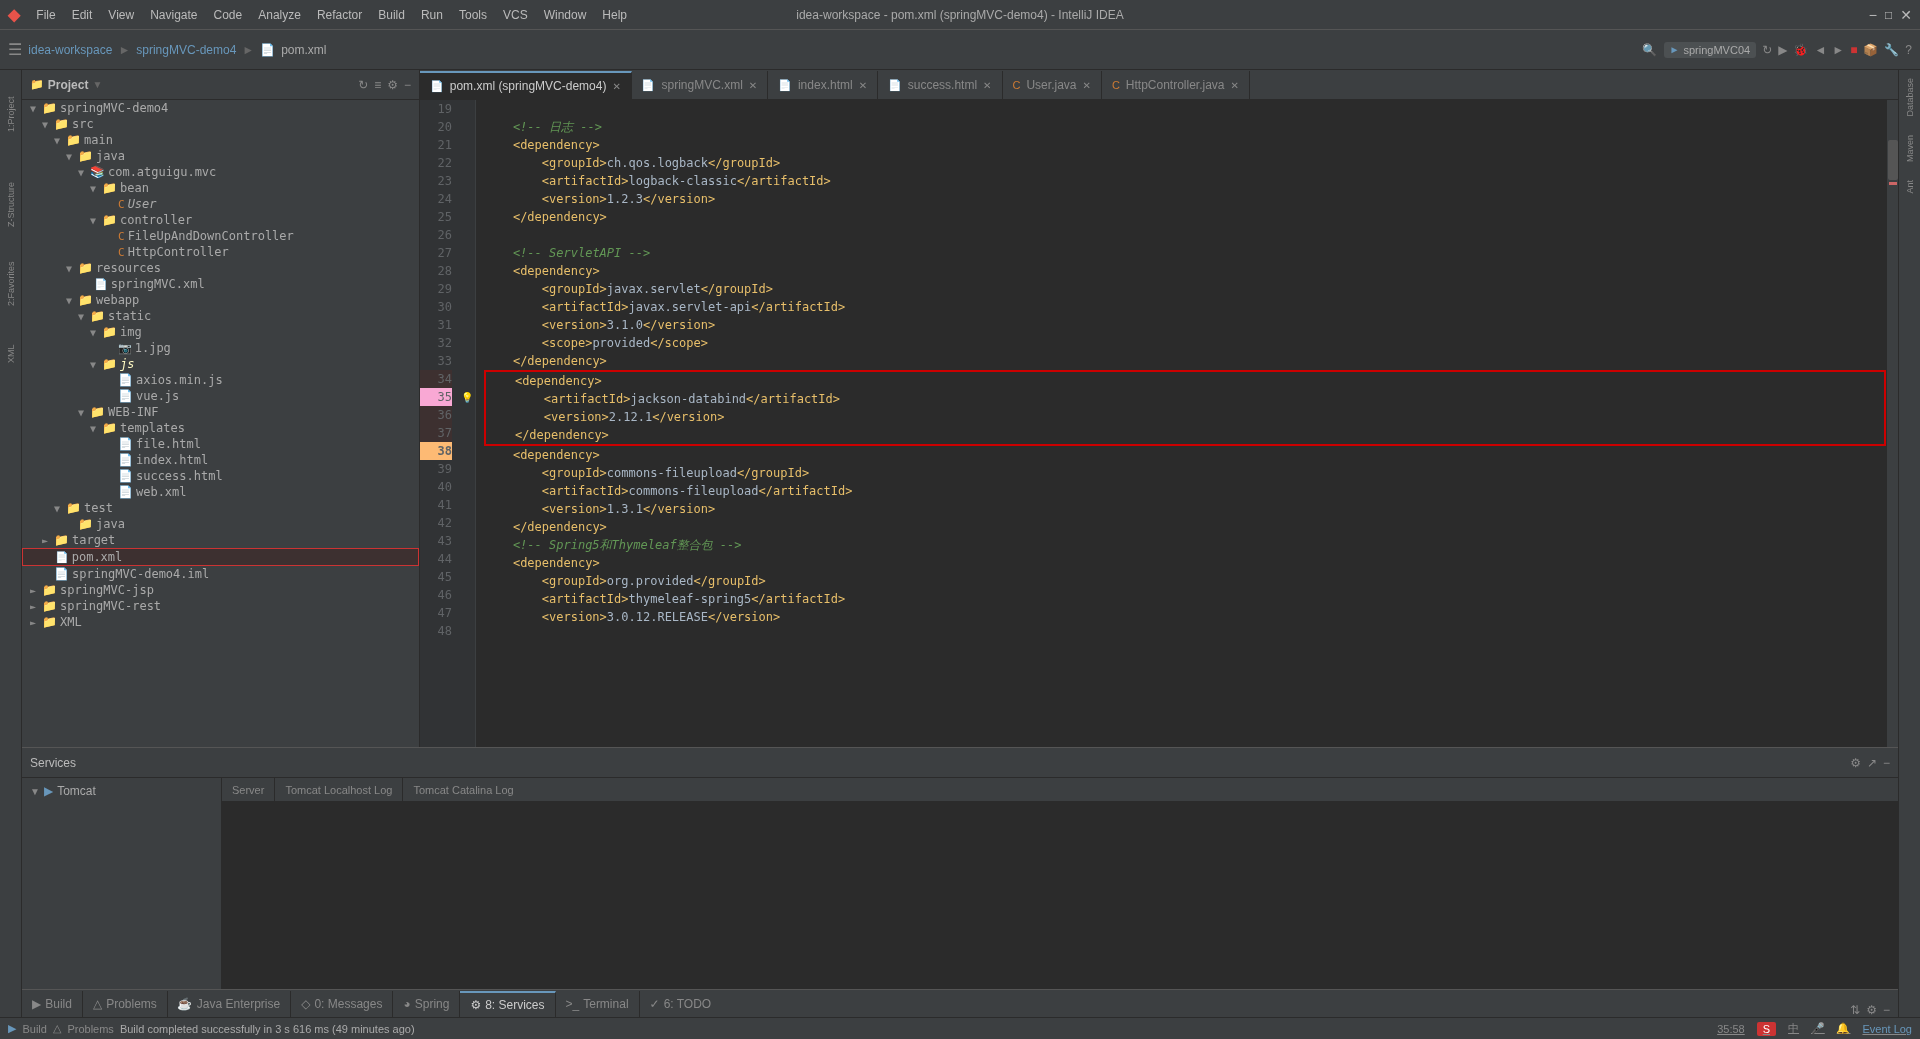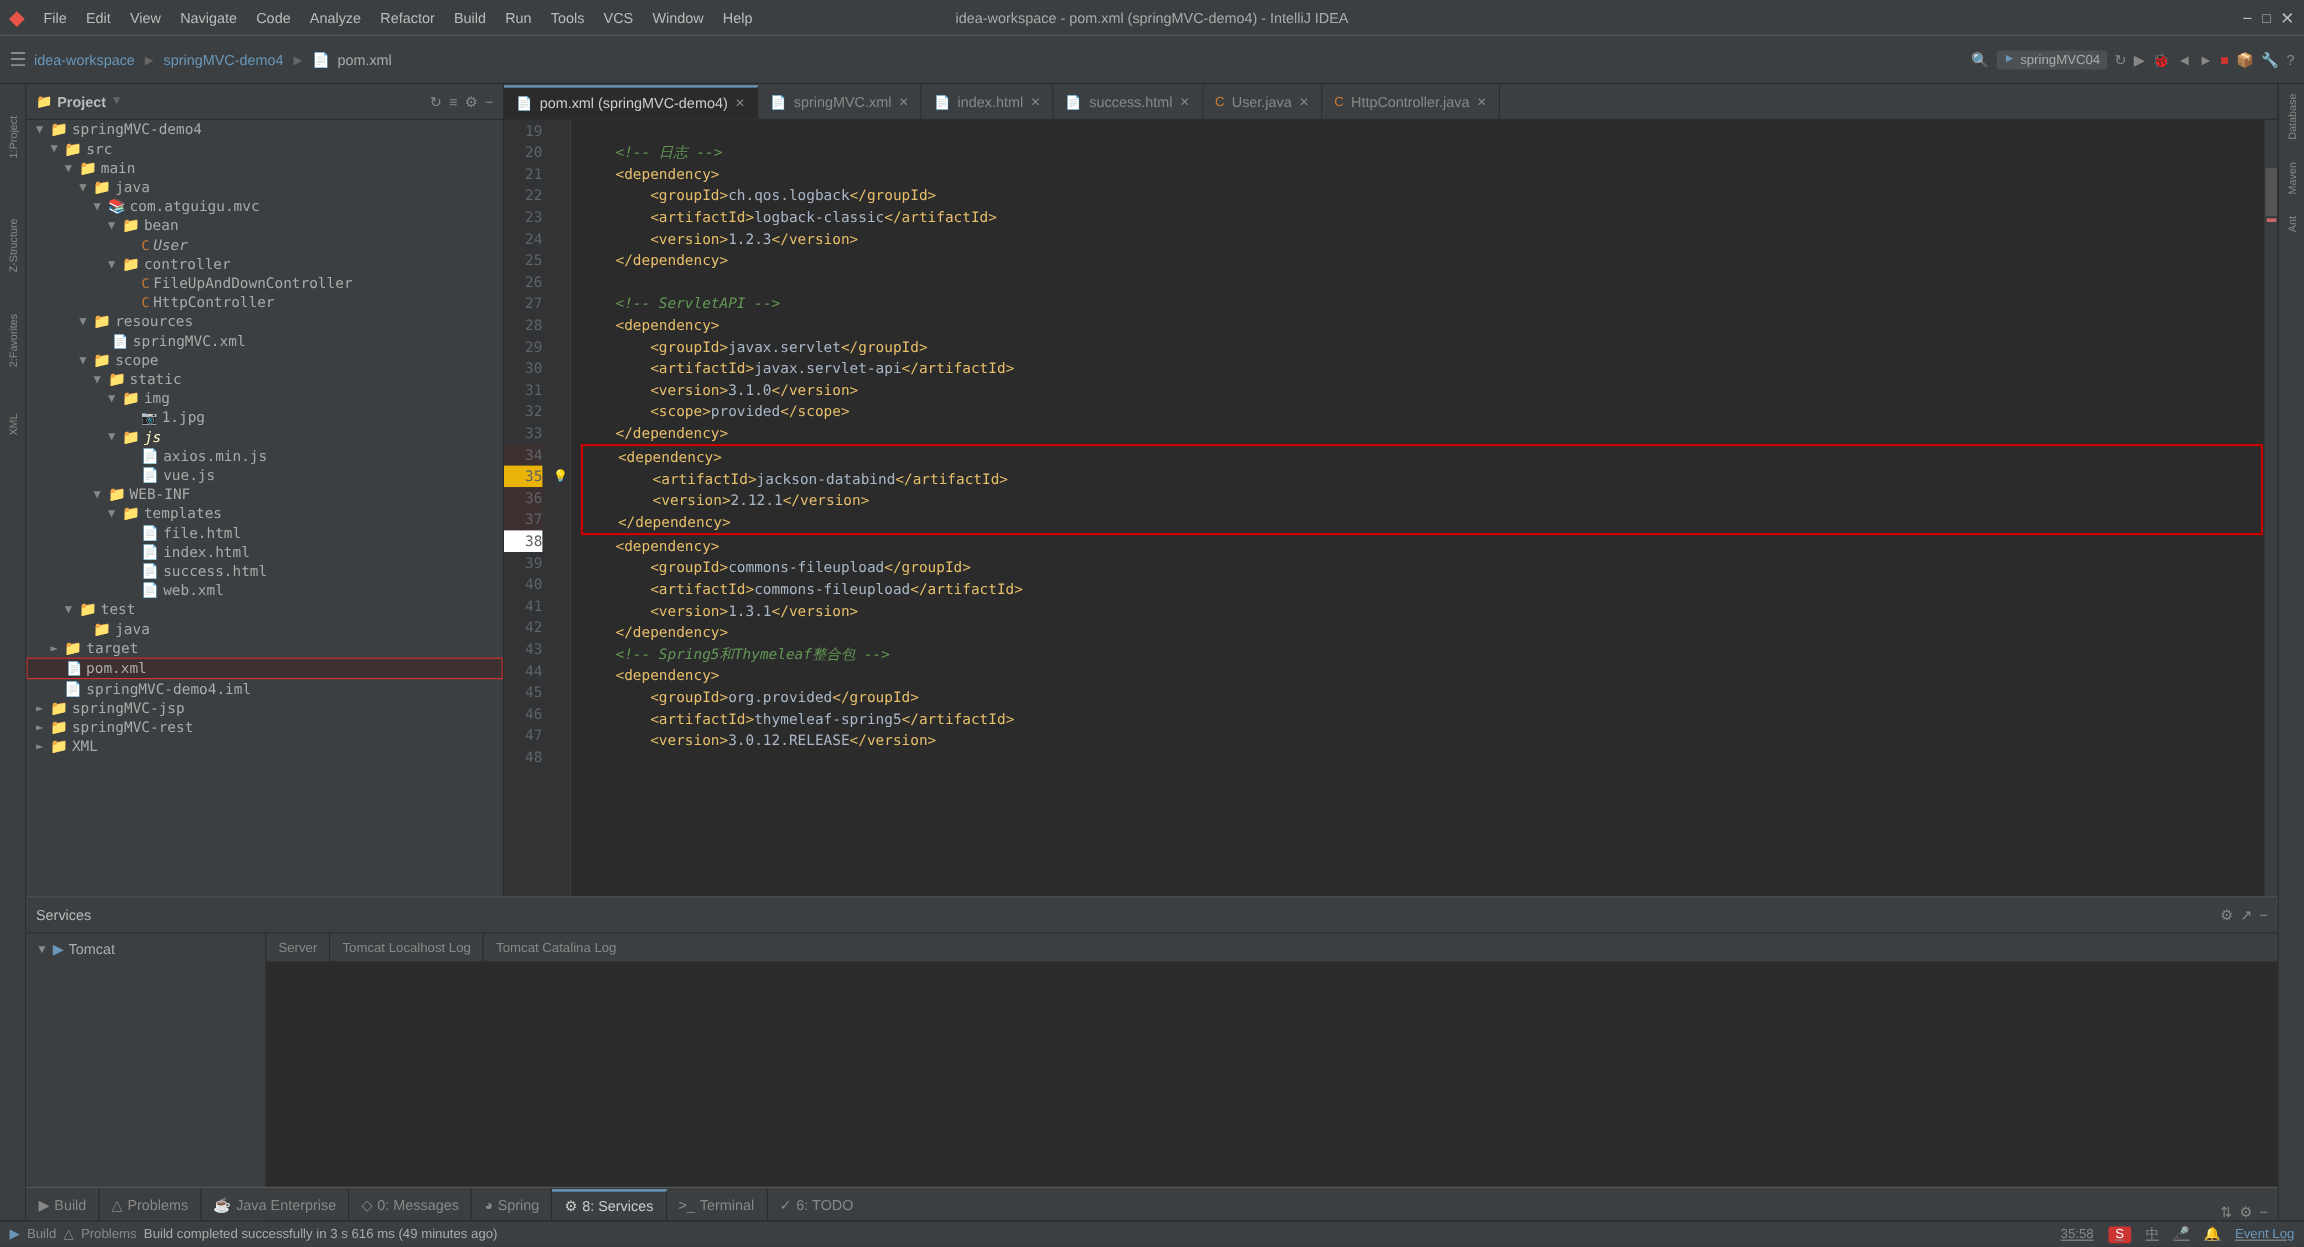--- a/index.html
+++ b/index.html
@@ -158,21 +158,21 @@
       <div style="display:flex;align-items:center;padding:1px 4px;cursor:pointer;white-space:nowrap;">
         <span style="display:inline-block;width:56px;"></span>
         <span style="width:12px;"></span>
         <span style="color:#cc7a34;margin-right:3px;font-size:11px;">📄</span>
         <span style="color:#aaa;">springMVC.xml</span>
       </div>
       <div style="display:flex;align-items:center;padding:1px 4px;cursor:pointer;white-space:nowrap;">
         <span style="display:inline-block;width:40px;"></span>
         <span style="color:#888;width:12px;font-size:10px;">▼</span>
         <span style="color:#7da4c5;margin-right:3px;">📁</span>
-        <span style="color:#aaa;">scope</span>
+        <span style="color:#aaa;">webapp</span>
       </div>
       <div style="display:flex;align-items:center;padding:1px 4px;cursor:pointer;white-space:nowrap;">
         <span style="display:inline-block;width:52px;"></span>
         <span style="color:#888;width:12px;font-size:10px;">▼</span>
         <span style="color:#7da4c5;margin-right:3px;">📁</span>
         <span style="color:#aaa;">static</span>
       </div>
       <div style="display:flex;align-items:center;padding:1px 4px;cursor:pointer;white-space:nowrap;">
         <span style="display:inline-block;width:64px;"></span>
         <span style="color:#888;width:12px;font-size:10px;">▼</span>
@@ -338,24 +338,24 @@
         <div style="line-height:18px;">25</div>
         <div style="line-height:18px;">26</div>
         <div style="line-height:18px;">27</div>
         <div style="line-height:18px;">28</div>
         <div style="line-height:18px;">29</div>
         <div style="line-height:18px;">30</div>
         <div style="line-height:18px;">31</div>
         <div style="line-height:18px;">32</div>
         <div style="line-height:18px;">33</div>
         <div style="line-height:18px;background:#3d3030;">34</div>
-        <div style="line-height:18px;background:#eab308;">35</div>
+        <div style="line-height:18px;background:#f9a8d4;">35</div>
         <div style="line-height:18px;background:#3d3030;">36</div>
         <div style="line-height:18px;background:#3d3030;">37</div>
-        <div style="line-height:18px;background:#ffffff;">38</div>
+        <div style="line-height:18px;background:#fdba74;font-weight:bold;">38</div>
         <div style="line-height:18px;">39</div>
         <div style="line-height:18px;">40</div>
         <div style="line-height:18px;">41</div>
         <div style="line-height:18px;">42</div>
         <div style="line-height:18px;">43</div>
         <div style="line-height:18px;">44</div>
         <div style="line-height:18px;">45</div>
         <div style="line-height:18px;">46</div>
         <div style="line-height:18px;">47</div>
         <div style="line-height:18px;">48</div>

